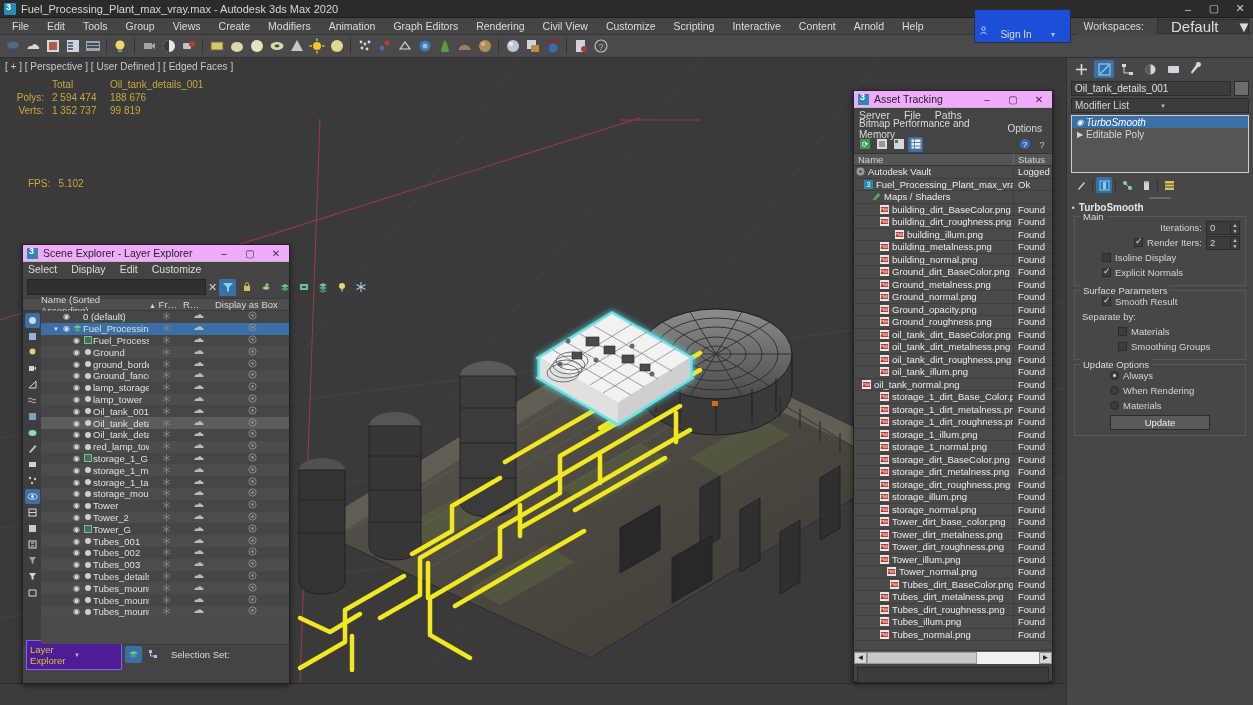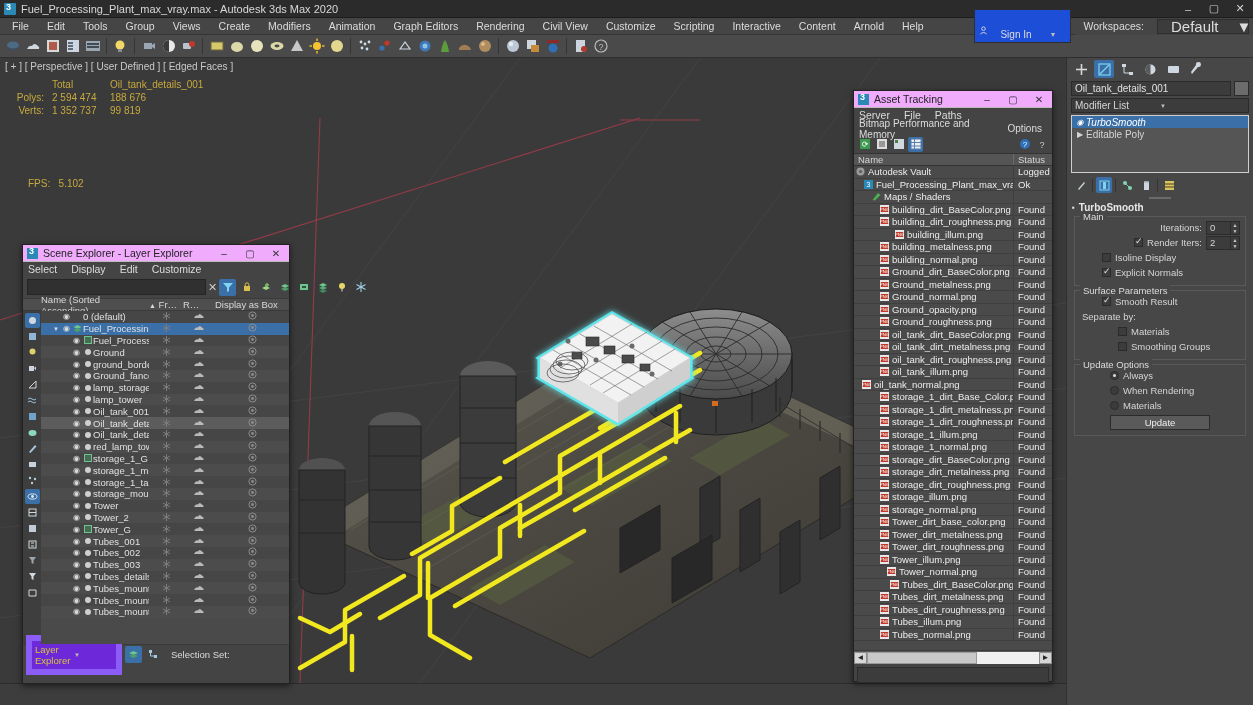--- a/index.html
+++ b/index.html
@@ -110,21 +110,21 @@
   .se-row .arrow { width: 10px; text-align: center; font-size: 6px; color: #ddd; }
   .se-row .eye { width: 11px; text-align: center; font-size: 8px; color: #dadada; }
   .se-row .nd { width: 11px; display: flex; align-items: center; justify-content: center; }
   .se-row .nm { flex: 1; white-space: nowrap; overflow: hidden; }
   .se-row .c2 { width: 34px; text-align: center; }
   .se-row .c3 { width: 32px; text-align: center; }
   .se-row .c4 { width: 74px; text-align: center; }
   .dot { width: 6px; height: 6px; border-radius: 50%; background: #cfcfcf; display: inline-block; }
   .boxicn { width: 8px; height: 8px; border: 1px solid #6cc58c; background: #4a6a55; display: inline-block; }
   .se-foot { height: 20px; background: #444; display: flex; align-items: center; padding: 0 3px; gap: 3px; border-top: 1px solid #3a3a3a;}
-  .se-combo { width: 96px; height: 15px; background: #6d28d9; border: 6px solid #8b5cf6;
+  .se-combo { width: 96px; height: 15px; background: #4c1d95; border: 1px solid #8b5cf6;
     display: flex; align-items: center; padding: 14px 3px; }
   .se-combo span { font-size: 9.5px; color: #d8c438; flex: 1; }
   .se-combo .arw { font-size: 6px; color: #bbb; }
   .se-foot .sel-set { font-size: 9.5px; margin-left: 6px; color: #ddd; }
   .se-statusline { height: 16px; background: #444; }
   
   #asset-tracking { left: 853px; top: 90px; width: 200px; height: 592px; }
   .at-menu2 { height: 13px; background: #444; display: flex; align-items: center; padding-left: 5px; }
   .at-menu2 span { font-size: 10px; color: #dcdcdc; margin-right: 10px; }
   .at-tools { height: 18px; background: #444; display: flex; align-items: center; padding: 0 3px; gap: 2px; }

